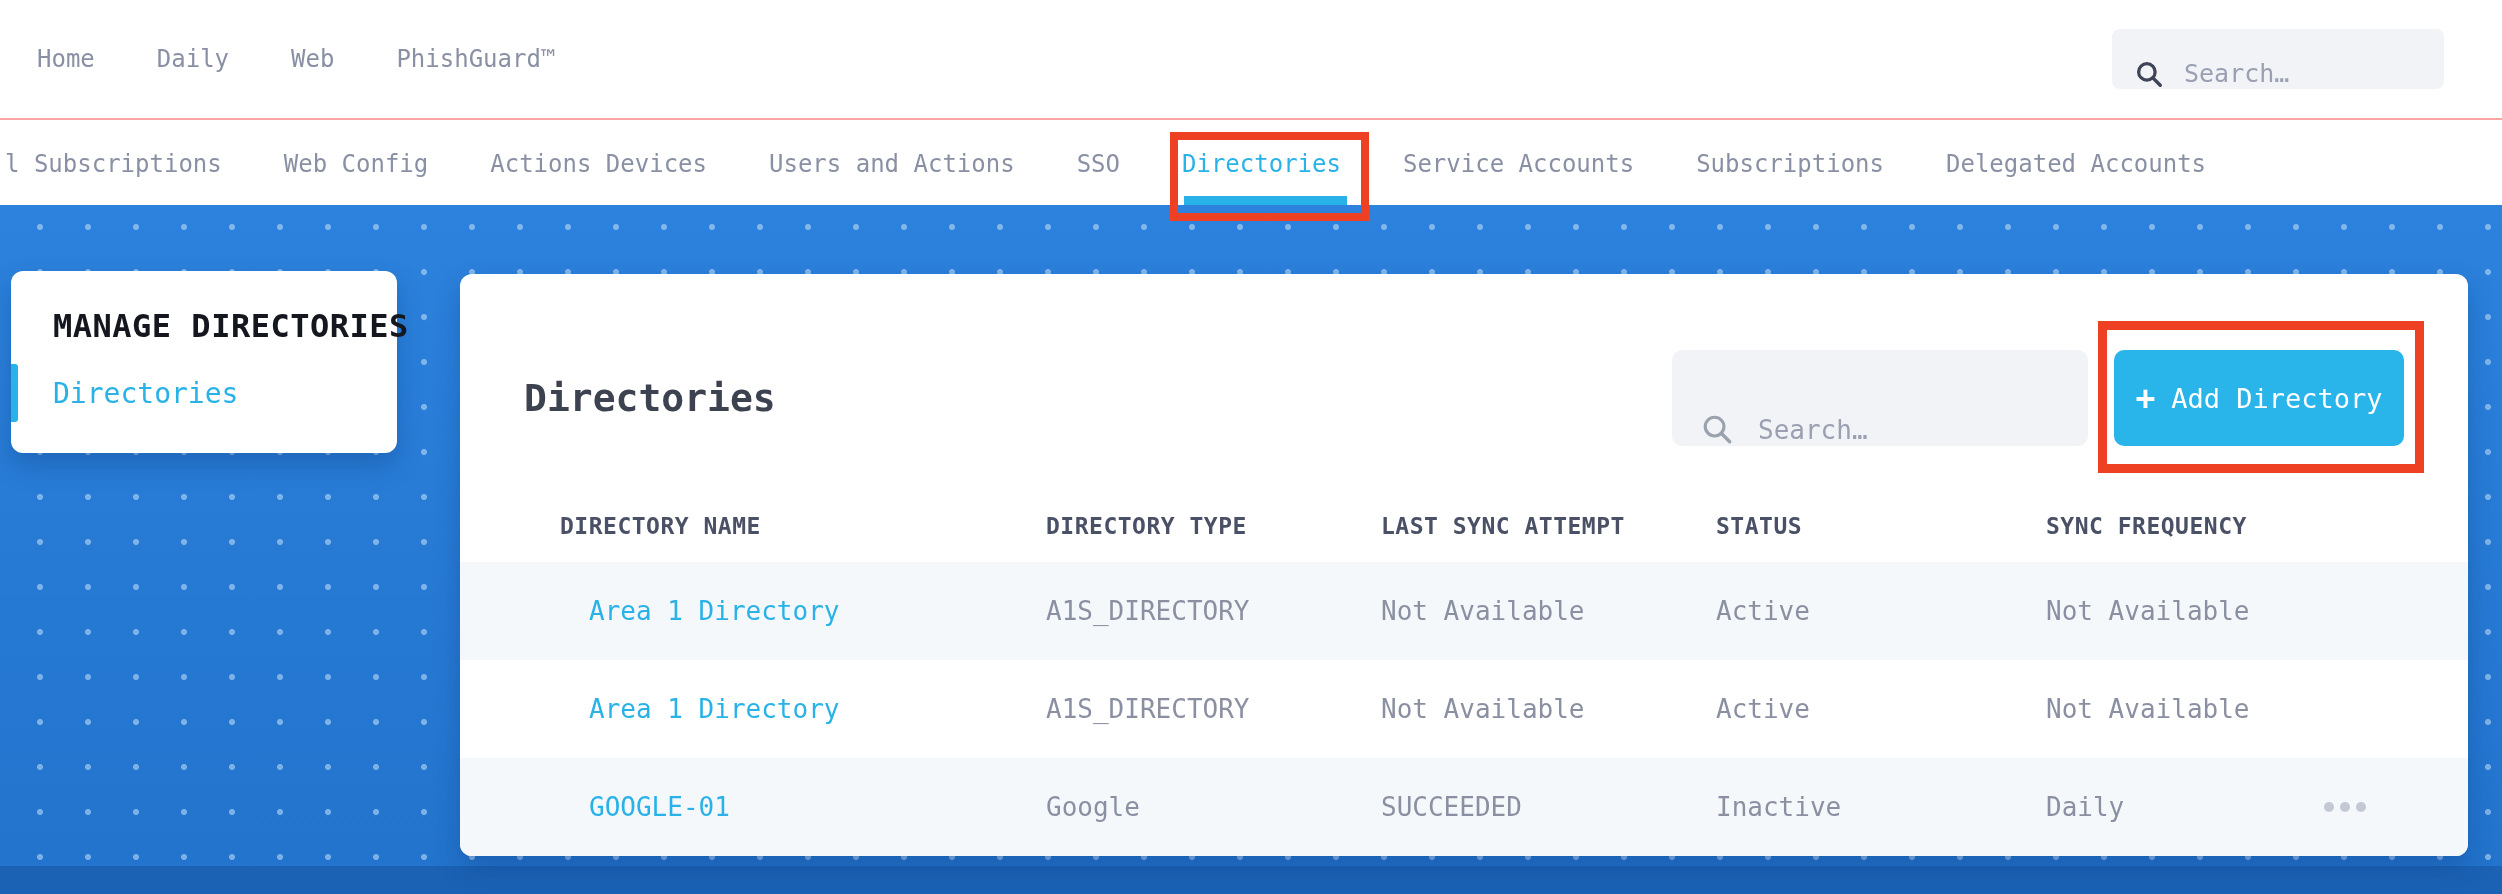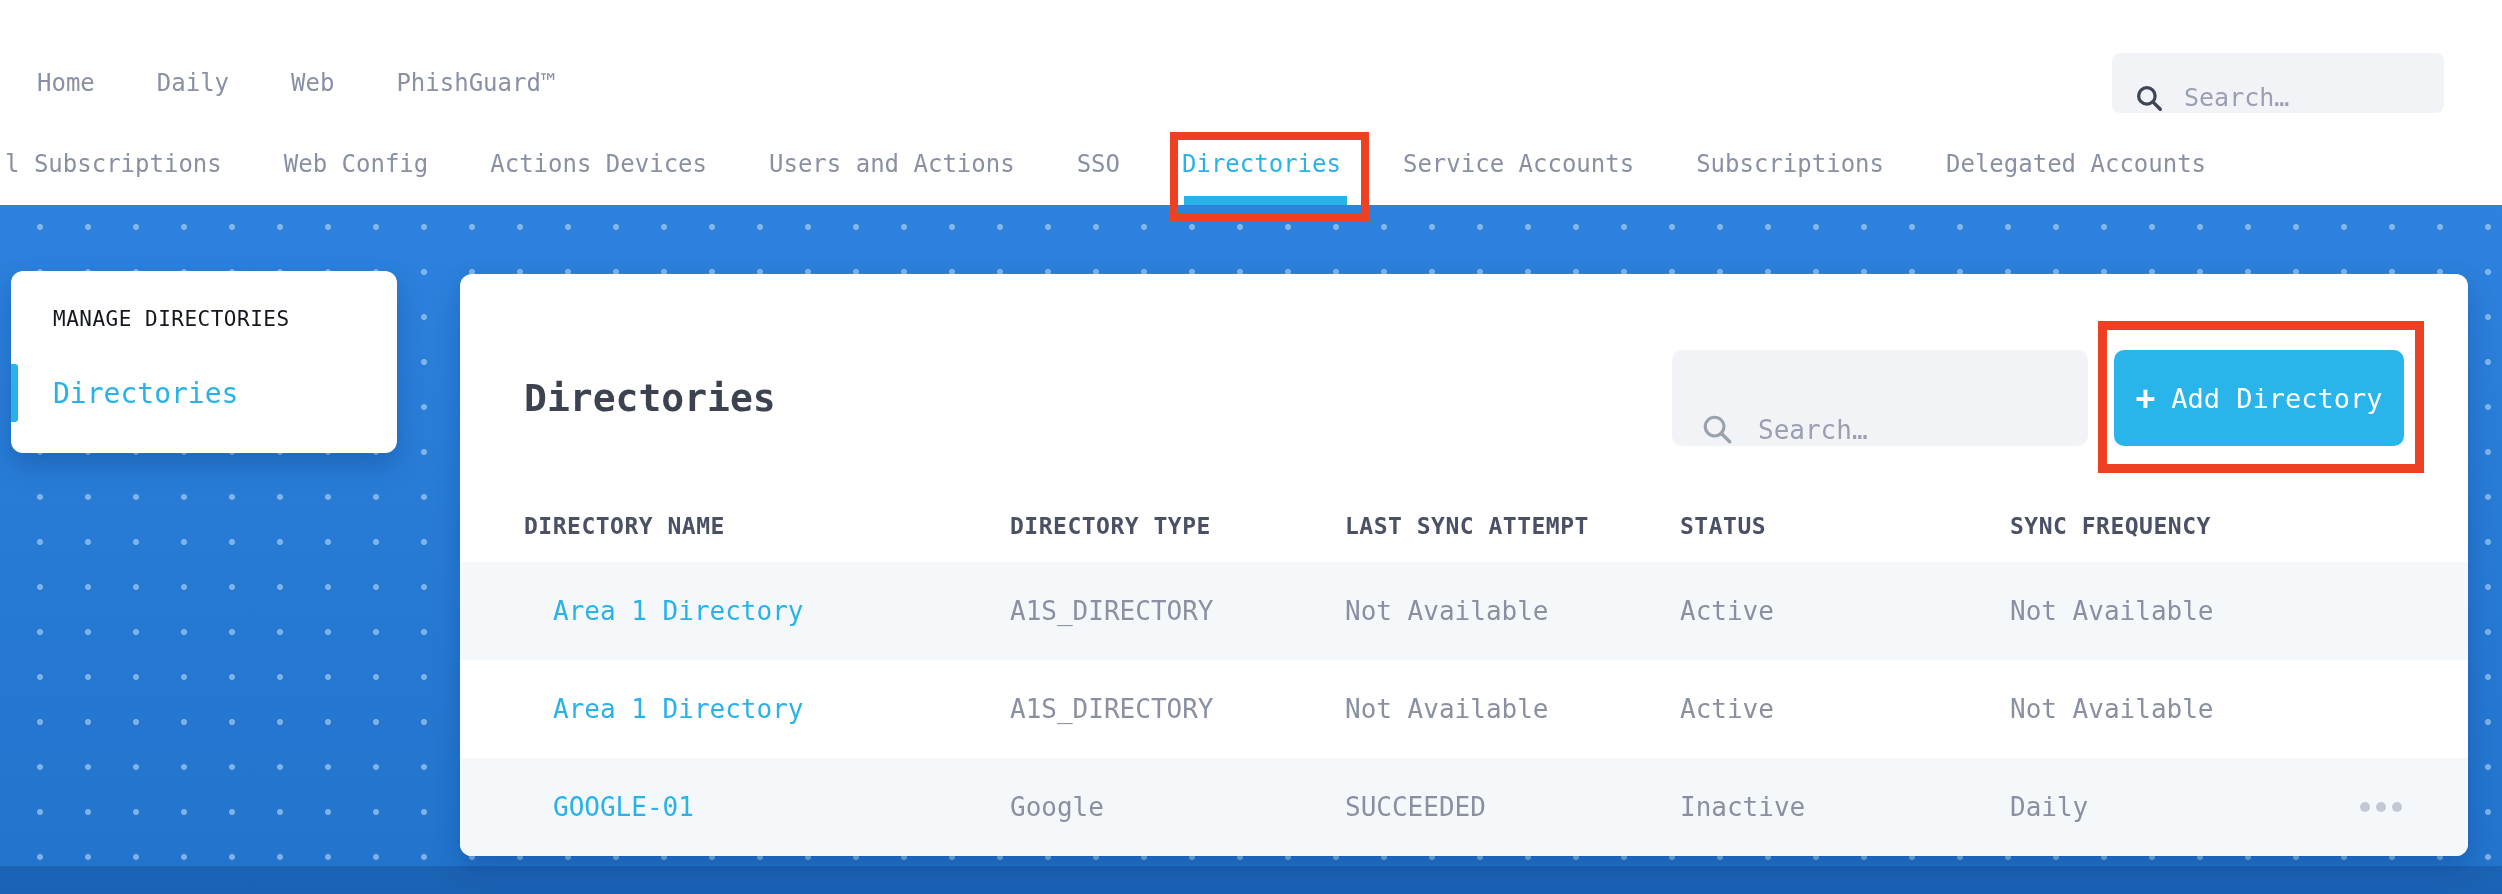--- a/index.html
+++ b/index.html
@@ -12,21 +12,21 @@
   *{box-sizing:border-box;}
   html,body{margin:0;padding:0;}
   body{
     width:2502px;height:894px;position:relative;overflow:hidden;
     font-family:"DejaVu Sans Mono","Liberation Mono",monospace;
     background:#ffffff;
   }
   
   .nav1{
     position:absolute;top:0;left:0;right:0;height:120px;background:#fff;
-    border-bottom:2px solid #fca5a5;display:flex;align-items:center;margin-top:24px;
+    border-bottom:2px solid #fca5a5;display:flex;align-items:center;
   }
   .nav1-items{display:flex;gap:62px;padding-left:37px;}
   .nav1-item{font-size:24px;color:#8a90a4;cursor:pointer;white-space:nowrap;}
   .nav1 .spacer{flex:1;}
   .searchbox{
     background:#f1f3f6;border-radius:8px;display:flex;align-items:flex-end;
   }
   .searchbox input{
     background:transparent;border:none;outline:none;
     font-family:inherit;color:#3d4350;width:100%;
@@ -66,21 +66,21 @@
   .bottom-strip{
     position:absolute;left:0;right:0;bottom:0;height:28px;
     background:rgba(10,55,120,0.28);
   }
   
   .side-card{
     position:absolute;left:11px;top:66px;width:386px;height:182px;
     background:#fff;border-radius:12px;box-shadow:0 12px 26px rgba(8,48,110,0.28);
   }
   .side-card-title{
-    position:absolute;left:42px;top:36px;font-size:21px;font-weight:400;
+    position:absolute;left:42px;top:36px;font-size:32px;font-weight:700;
     color:#14171d;letter-spacing:0.5px;white-space:nowrap;
   }
   .side-item{
     position:absolute;left:42px;top:106px;font-size:28px;
     color:var(--accent-cyan);cursor:pointer;white-space:nowrap;
   }
   .side-accent-bar{
     position:absolute;left:0;top:93px;width:7px;height:58px;
     background:var(--accent-cyan);border-radius:0 3px 3px 0;
   }
@@ -106,21 +106,21 @@
   .add-btn{
     height:96px;width:290px;border:none;border-radius:10px;cursor:pointer;
     background:var(--button-cyan);color:#fff;font-family:inherit;font-size:27px;
     display:flex;align-items:center;justify-content:center;gap:16px;
   }
   .add-btn .plus{font-size:33px;font-weight:700;line-height:1;}
   
   .table{position:absolute;top:216px;left:0;right:0;}
   .thead,.trow{
     display:grid;grid-template-columns:486px 335px 335px 330px 1fr 60px;
-    align-items:center;padding:0 64px;
+    align-items:center;padding:0 100px;
   }
   .thead{height:72px;font-size:23px;font-weight:700;color:#4a5166;letter-spacing:0.5px;}
   .trow{height:98px;font-size:26px;color:#8a90a2;}
   .trow.alt{background:#f5f8fb;}
   .cell-link{color:var(--accent-cyan);cursor:pointer;margin-left:29px;}
   .menu-cell{display:flex;justify-content:flex-end;}
   .ellipsis{display:flex;gap:6px;cursor:pointer;padding:6px 2px;}
   .ellipsis i{width:10px;height:10px;border-radius:50%;background:#c3c9d4;display:block;}
   .nowrap{white-space:nowrap;}
 </style>

